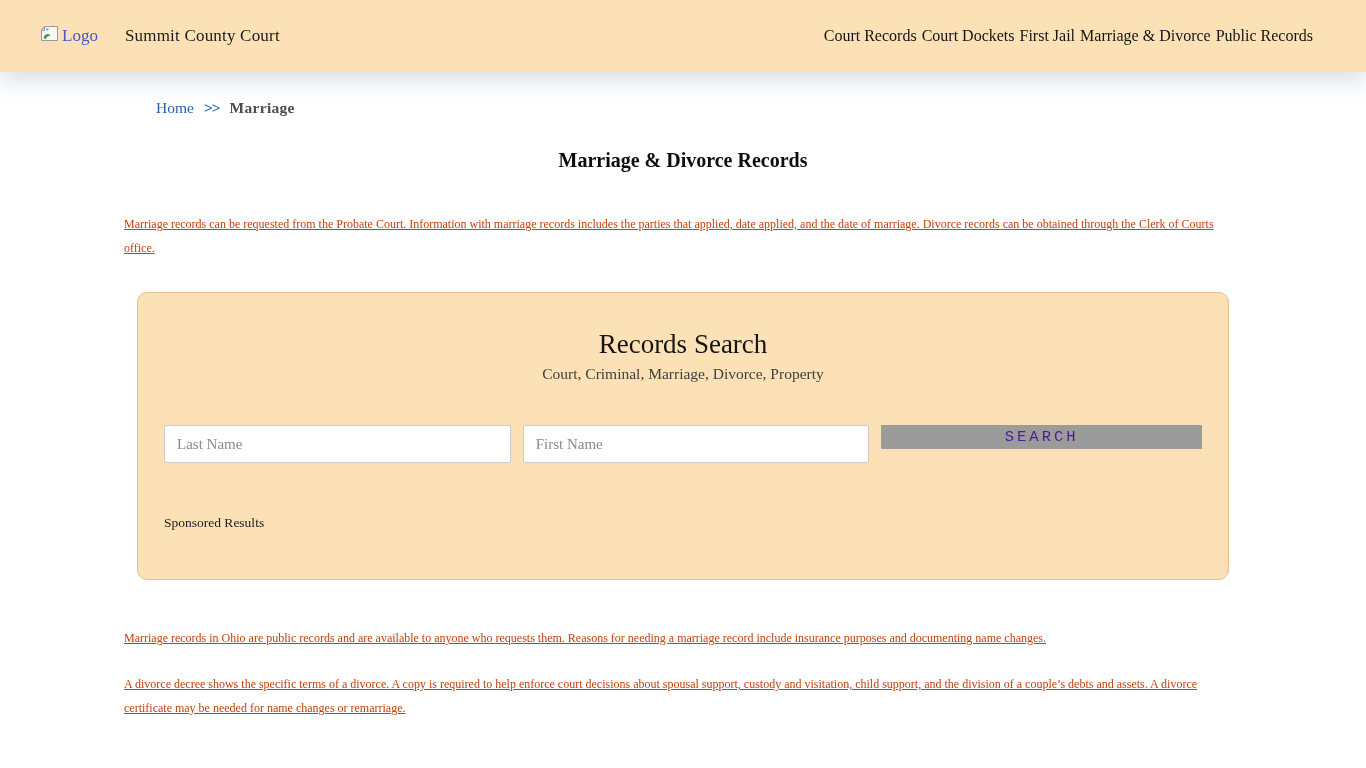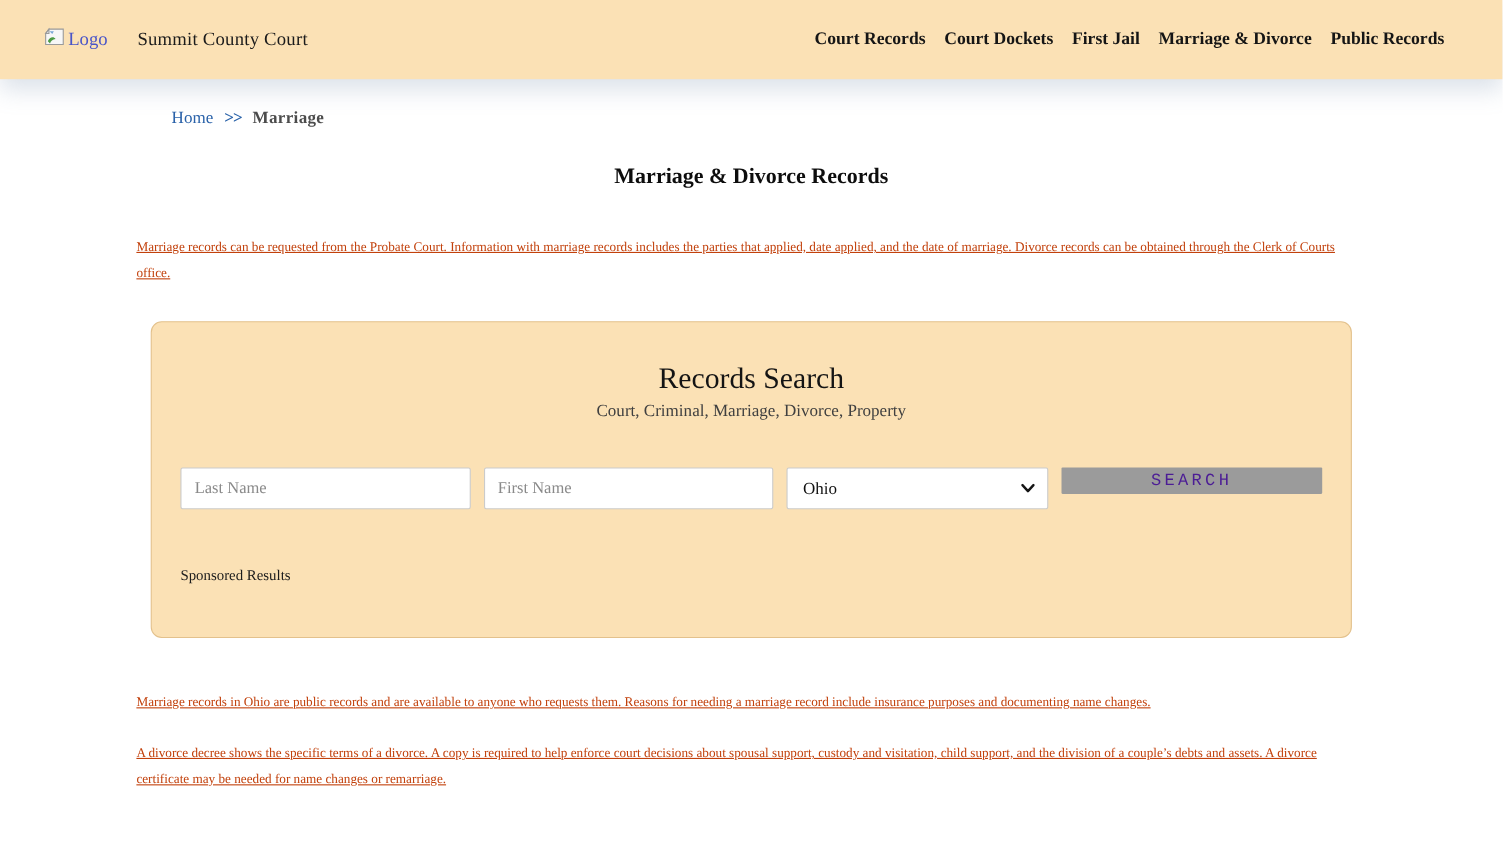--- a/index.html
+++ b/index.html
@@ -33,21 +33,21 @@
     text-decoration: none;
     cursor: pointer;
   }
   .logo-broken-svg { display: inline-block; }
   .brand-title {
     font-size: 17px;
     color: #1b1b1b;
     margin-left: 27px;
     letter-spacing: 0.2px;
   }
-  .nav { display: flex; align-items: center; gap: 17px; font-weight: bold; }
+  .nav { display: flex; align-items: center; gap: 5px; }
   .nav a {
     color: #151515;
     text-decoration: none;
     font-size: 16px;
     cursor: pointer;
     white-space: nowrap;
   }
 
   
   .main { width: 1118px; margin: 0 auto; }
@@ -202,30 +202,20 @@
 
   <p class="para intro">Marriage records can be requested from the Probate Court. Information with marriage records includes the parties that applied, date applied, and the date of marriage. Divorce records can be obtained through the Clerk of Courts office.</p>
 
   <section class="search-panel">
     <h2 class="panel-title">Records Search</h2>
     <div class="panel-subtitle">Court, Criminal, Marriage, Divorce, Property</div>
 
     <div class="search-form">
       <input class="text-input" type="text" placeholder="Last Name" style="">
       <input class="text-input" type="text" placeholder="First Name" style="">
-      <div class="select-wrap">
-        <select class="state-select">
-          <option selected="">Ohio</option>
-        </select>
-        <span class="select-chevron">
-          <svg width="13" height="9" viewBox="0 0 13 9">
-            <polyline points="1.5,1.5 6.5,7 11.5,1.5" fill="none" stroke="#161616" stroke-width="2.2" stroke-linecap="round" stroke-linejoin="round"></polyline>
-          </svg>
-        </span>
-      </div>
       <button class="search-button">SEARCH</button>
     </div>
 
     <div class="sponsored">Sponsored Results</div>
   </section>
 
   <p class="para below-panel">Marriage records in Ohio are public records and are available to anyone who requests them. Reasons for needing a marriage record include insurance purposes and documenting name changes.</p>
 
   <p class="para">A divorce decree shows the specific terms of a divorce. A copy is required to help enforce court decisions about spousal support, custody and visitation, child support, and the division of a couple’s debts and assets. A divorce certificate may be needed for name changes or remarriage.</p>
 

